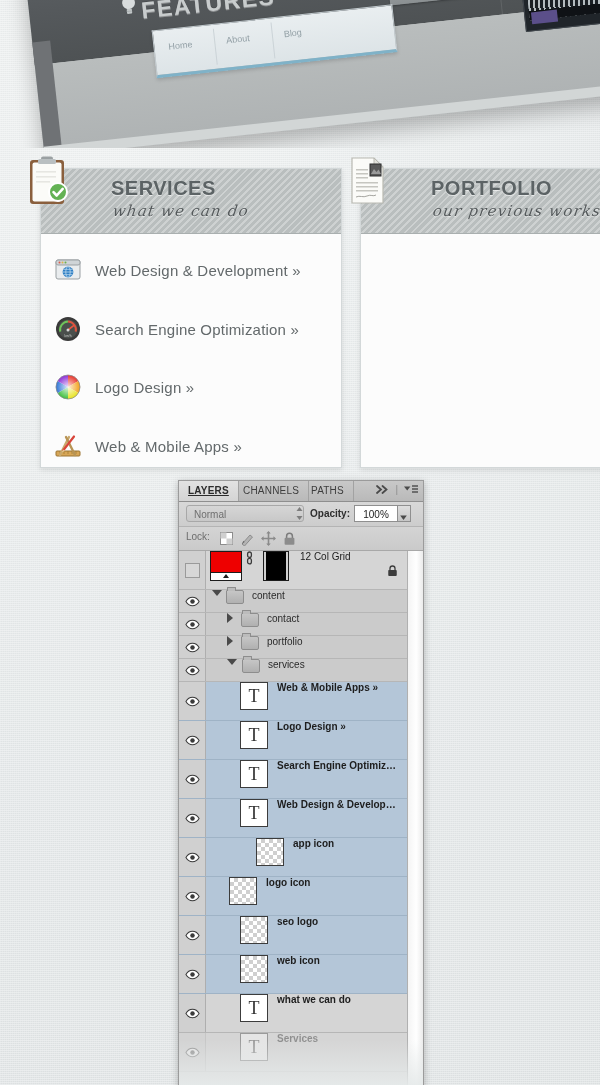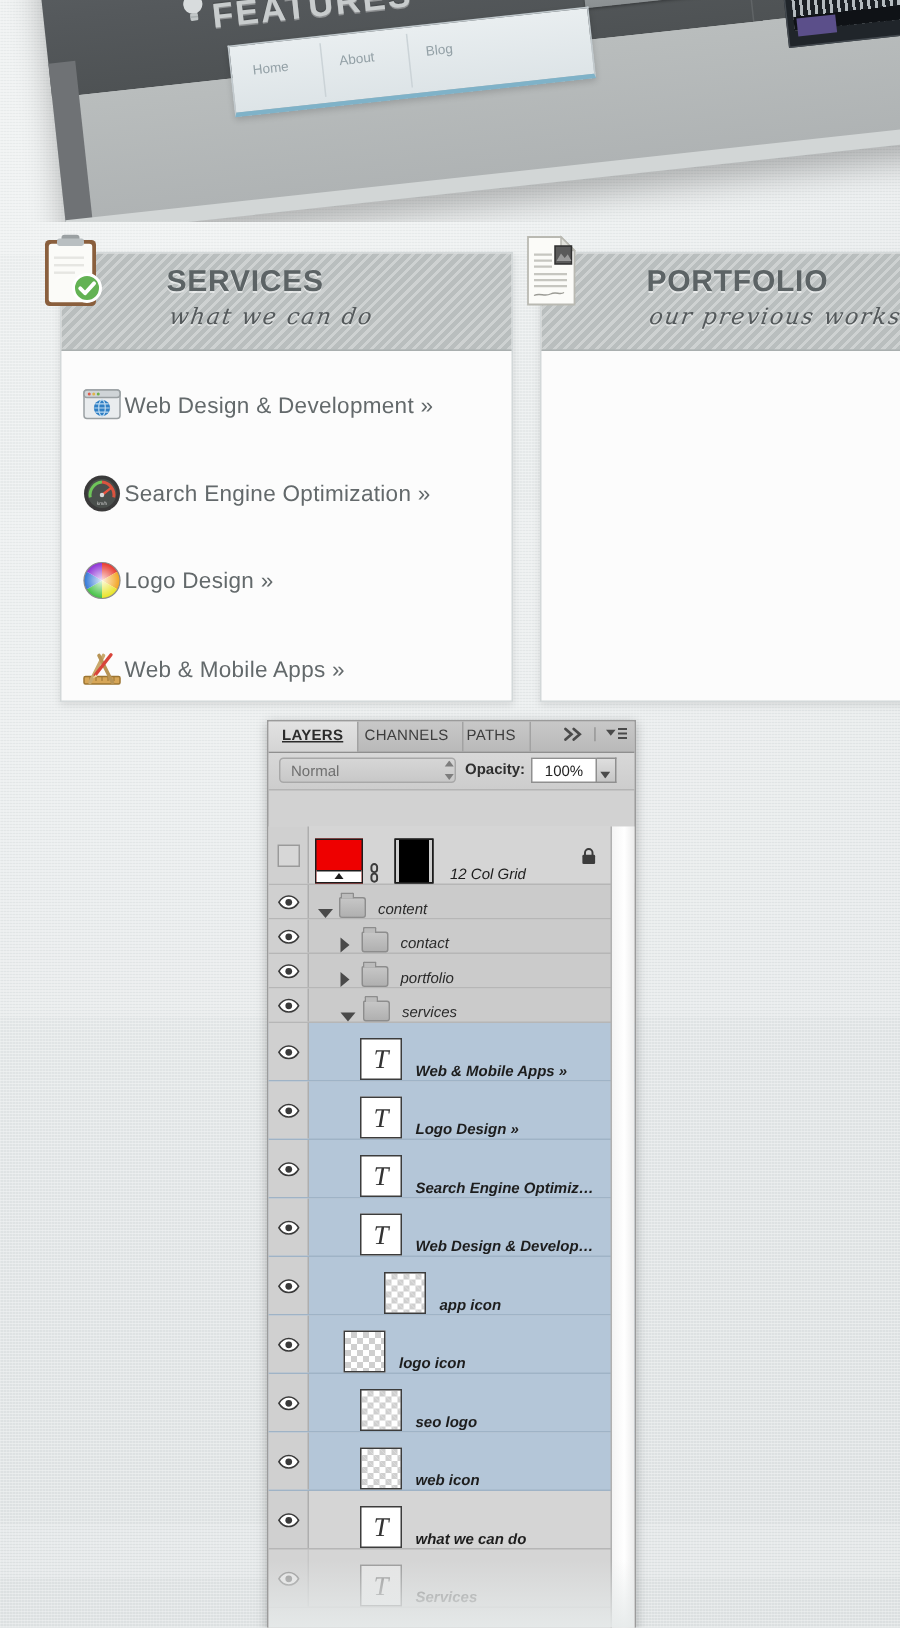--- a/index.html
+++ b/index.html
@@ -132,21 +132,21 @@
     letter-spacing:1.2px;
     text-shadow:0 1px 0 rgba(255,255,255,.5);
     transform:skewX(-8deg);
   }
   .card-badge{
     position:absolute;left:-14px;top:-14px;width:46px;height:56px;
   }
   .svc-list{position:absolute;left:0;top:64px;right:0;bottom:0;}
   .svc-item{
     position:absolute;left:14px;height:46px;width:272px;
-    display:flex;align-items:center;gap:2px;
+    display:flex;align-items:center;gap:14px;
   }
   .svc-label{
     font-size:15px;color:#63696b;letter-spacing:.2px;
   }
   .svc-ico{width:26px;height:26px;flex:0 0 26px;position:relative;}
 
   
   #ps-panel{
     position:absolute;left:178px;top:480px;width:244px;height:605px;
     background:#d2d2d2;
@@ -226,21 +226,21 @@
   .ps-row.grp{background:#cbcbcb;}
   .ps-row.sel{background:#b4c6d8;border-bottom:1px solid #9fb3c6;}
   .ps-row.tall{height:39px;}
   .ps-row.faded{opacity:.38;}
   .eye-cell{
     position:absolute;left:0;top:0;width:26px;height:100%;
     background:#d0d0d0;border-right:1px solid #aeaeae;
     display:flex;align-items:center;justify-content:center;
   }
   .ps-row.sel .eye-cell{background:#d0d0d0;}
-  .ps-rowbody{position:absolute;left:27px;right:0;top:0;bottom:0;display:flex;align-items:flex-end;font-style:italic;}
+  .ps-rowbody{position:absolute;left:27px;right:0;top:0;bottom:0;display:flex;align-items:flex-start;}
   .twisty{width:0;height:0;margin-right:4px;flex:0 0 auto;}
   .twisty.down{border-left:5px solid transparent;border-right:5px solid transparent;border-top:6px solid #4a4a4a;}
   .twisty.right{border-top:5px solid transparent;border-bottom:5px solid transparent;border-left:6px solid #4a4a4a;}
   .folder{
     width:16px;height:12px;flex:0 0 16px;margin-right:8px;position:relative;
     background:linear-gradient(180deg,#c6c6c6,#b0b0b0);
     border:1px solid #8d8d8d;border-radius:1px 2px 2px 2px;
   }
   .folder:before{
     content:"";position:absolute;left:0;top:-4px;width:7px;height:3px;
@@ -479,20 +479,40 @@
     </svg>
     <span class="ps-fieldlabel" style="left:131px;top:3px">Opacity:</span>
     <div class="ps-numfield" style="left:175px;top:3px">100%</div>
     <div class="ps-numarrow" style="left:219px;top:3px">
       <svg width="7" height="5" viewBox="0 0 7 5" style="margin:5px 0 0 2px">
           <path d="M3.5 5l-3.3-4.5h6.6z" fill="#4a4a4a"></path>
         </svg>
     </div>
   </div>
 
+  <div id="ps-lockrow">
+    <span id="ps-lock-label">Lock:</span>
+    <svg class="lock-ico" style="left:40px" viewBox="0 0 15 15">
+      <rect x="1.5" y="1.5" width="12" height="12" fill="#fff" stroke="#8c8c8c"></rect>
+      <rect x="1.5" y="1.5" width="6" height="6" fill="#cfcfcf"></rect>
+        <rect x="7.5" y="7.5" width="6" height="6" fill="#cfcfcf"></rect>
+    </svg>
+    <svg class="lock-ico" style="left:61px" viewBox="0 0 15 15">
+      <path d="M2 13l8-9 2.5 2-8 9z" fill="#b4b4b4" stroke="#7f7f7f" stroke-width=".8"></path>
+      <path d="M2 13l1.3-3.2L4.6 11z" fill="#6f6f6f"></path>
+    </svg>
+    <svg class="lock-ico" style="left:82px" viewBox="0 0 15 15">
+      <path d="M7.5 1v13M1 7.5h13" stroke="#8a8a8a" stroke-width="1.6"></path>
+      <path d="M7.5 0l2.2 2.6H5.3zM7.5 15l-2.2-2.6h4.4zM0 7.5l2.6-2.2v4.4zM15 7.5l-2.6 2.2V5.3z" fill="#8a8a8a"></path>
+    </svg>
+    <svg class="lock-ico" style="left:103px" viewBox="0 0 15 15">
+      <path d="M4.6 7V5.2a2.9 2.9 0 0 1 5.8 0V7" stroke="#7c7c7c" stroke-width="1.5" fill="none"></path>
+      <rect x="2.6" y="6.8" width="9.8" height="7" rx="1" fill="#8c8c8c"></rect>
+    </svg>
+  </div>
 
   <div id="ps-layerlist">
 
     <div class="ps-row" id="row-grid" style="top:0">
       <div class="eye-cell">
         <span class="chk-empty"></span>
       </div>
       <div class="ps-rowbody">
         <span class="grid-thumb">
             <span class="strip"></span>

